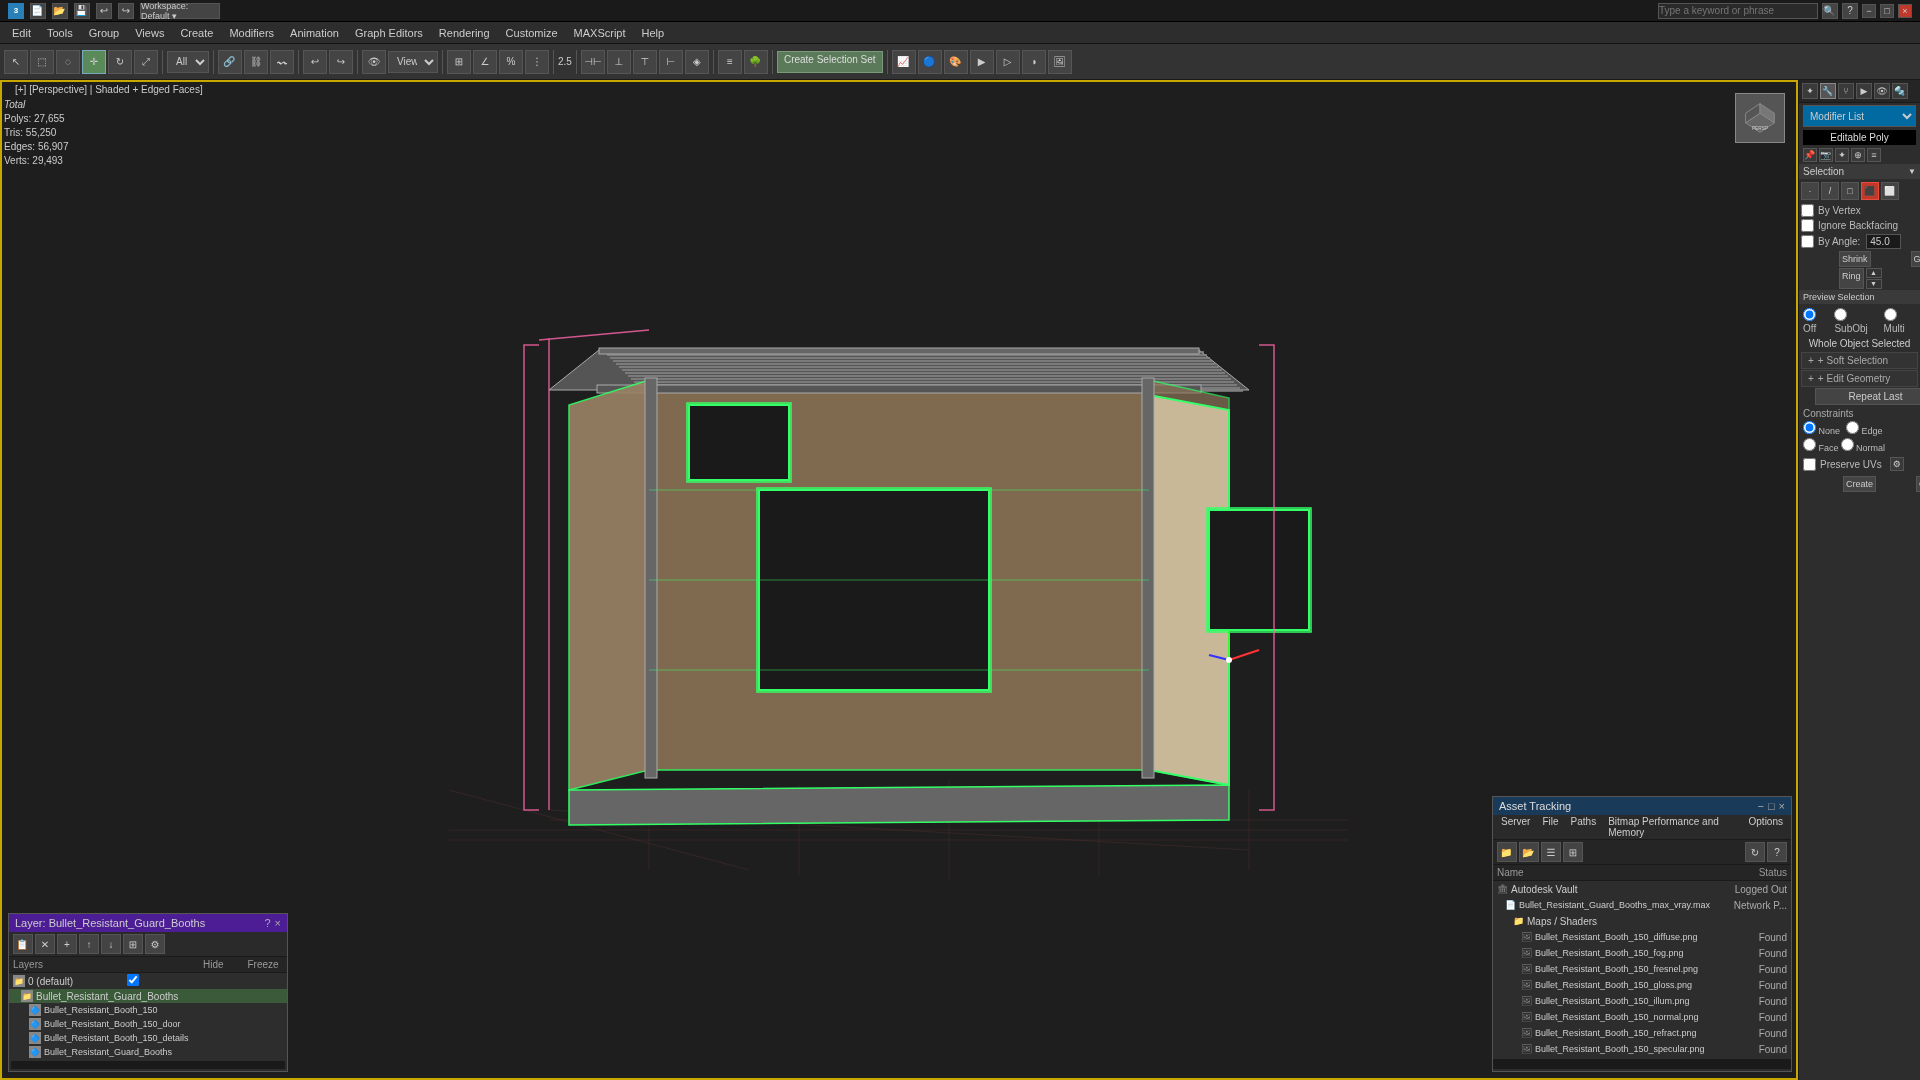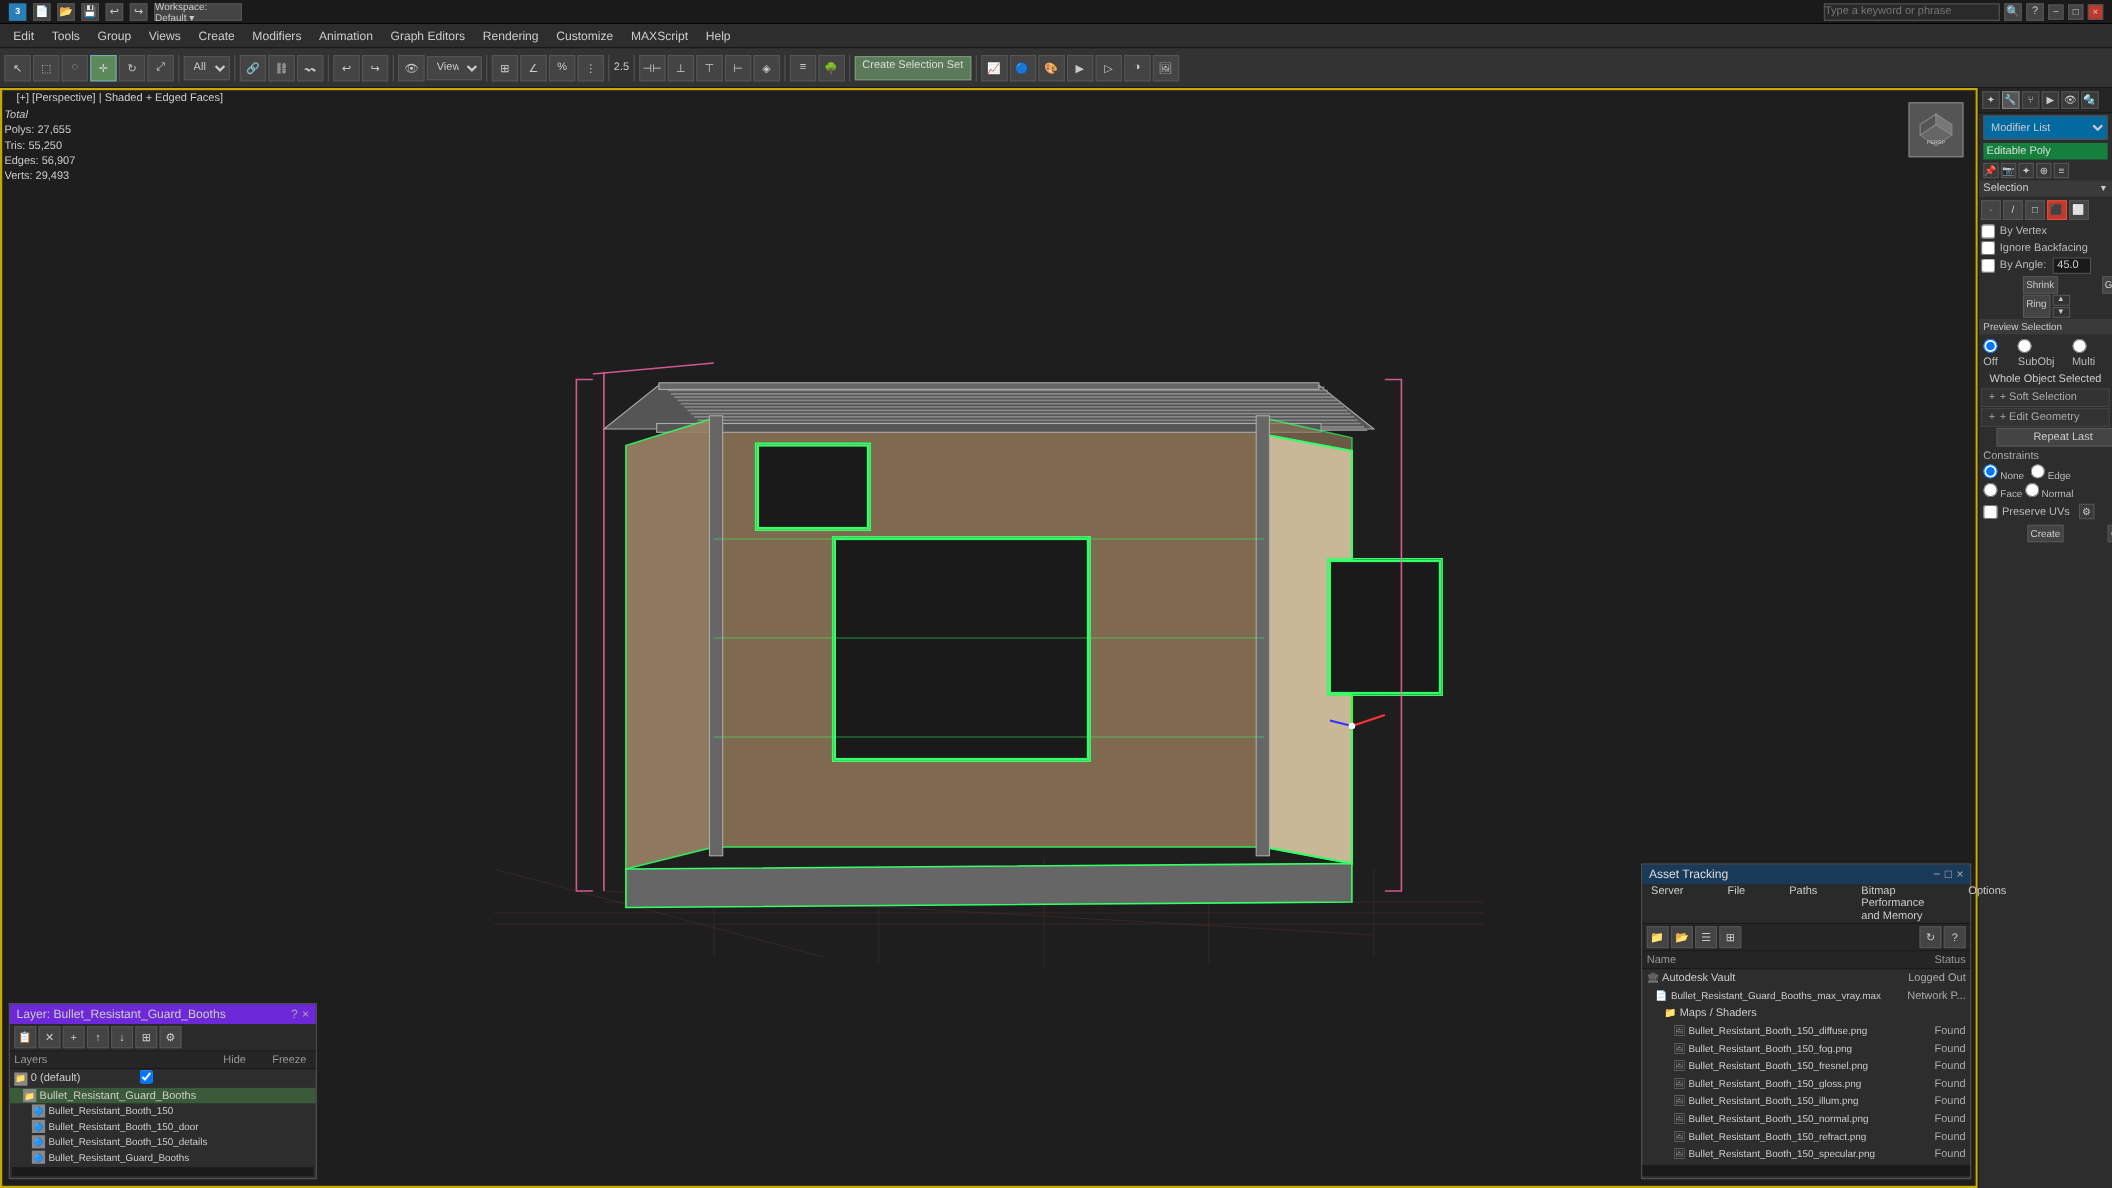--- a/index.html
+++ b/index.html
@@ -43,46 +43,46 @@
     .radio-row { display: flex; align-items: center; gap: 2px; font-size: 10px; color: #bbb; }
     .big-btn { background: #444; border: 1px solid #555; color: #ccc; font-size: 10px; padding: 2px 6px; cursor: pointer; width: 100%; margin: 1px 16px; text-align: center; }
     .sel-icons { display: flex; gap: 2px; margin: 3px 2px; }
     .sel-icon { width: 18px; height: 18px; background: #444; border: 1px solid #555; display: flex; align-items: center; justify-content: center; font-size: 9px; color: #ccc; cursor: pointer; }
     .sel-btn-row { display: flex; gap: 2px; margin: 1px 2px; }
     .half-btn { flex: 1; background: #444; border: 1px solid #555; color: #ccc; font-size: 9px; padding: 2px; cursor: pointer; text-align: center; margin-left: 38px; }
     .panel-icons-row { display: flex; gap: 2px; padding: 3px; background: #252525; border-bottom: 1px solid #1a1a1a; }
     .p-icon { width: 16px; height: 16px; background: #3a3a3a; border: 1px solid #555; display: flex; align-items: center; justify-content: center; font-size: 9px; color: #ccc; cursor: pointer; }
     .modifier-list-row { display: flex; align-items: center; padding: 2px 4px; gap: 2px; }
     .modifier-dropdown { flex: 1; background: #0369a1; border: 1px solid #555; color: #ccc; font-size: 10px; padding: 1px 2px; height: 22px; }
-    .modifier-item { background: #15803d; color: #ddd; padding: 2px 3px; font-size: 10px; margin: 1px 4px; }
+    .modifier-item { background: #000000; color: #ddd; padding: 2px 3px; font-size: 10px; margin: 1px 4px; text-align: center; }
     .constraints-section { padding: 2px 4px; font-size: 10px; }
     .constraints-label { color: #aaa; margin-bottom: 2px; }
     .radio-group { display: flex; flex-wrap: wrap; gap: 2px; }
     .whole-obj { color: #ccc; font-size: 10px; padding: 2px 4px; text-align: center; }
     .collapsible-header { background: #333; border: 1px solid #444; color: #aaa; padding: 2px 6px; font-size: 10px; margin: 1px 2px; cursor: pointer; display: flex; align-items: center; }
     .collapsible-header::before { content: '+'; margin-right: 4px; font-size: 10px; }
 
     
     #layer-panel { position: absolute; bottom: 8px; left: 8px; width: 280px; background: #2d2d2d; border: 1px solid #555; z-index: 100; }
-    #layer-panel-header { background: #6d28d9; padding: 3px 6px; display: flex; align-items: center; justify-content: space-between; font-size: 11px; color: #ccc; }
+    #layer-panel-header { background: #4c1d95; padding: 3px 6px; display: flex; align-items: center; justify-content: space-between; font-size: 11px; color: #ccc; }
     #layer-panel-toolbar { background: #2a2a2a; padding: 2px 4px; display: flex; gap: 2px; border-bottom: 1px solid #1a1a1a; }
     .layer-tool { width: 20px; height: 20px; background: #444; border: 1px solid #555; display: flex; align-items: center; justify-content: center; font-size: 10px; color: #ccc; cursor: pointer; }
     #layer-table-header { display: flex; background: #252525; border-bottom: 1px solid #1a1a1a; padding: 2px 4px; font-size: 10px; color: #999; }
     .layer-col-name { flex: 1; }
     .layer-col-hide { width: 40px; text-align: left; }
     .layer-col-freeze { width: 40px; text-align: center; }
     .layer-row { display: flex; align-items: center; padding: 1px 4px; font-size: 10px; color: #ccc; cursor: pointer; }
     .layer-row.highlight { background: #3a5a3a; }
     .layer-icon { width: 12px; height: 12px; background: #888; margin-right: 3px; font-size: 8px; display: inline-flex; align-items: center; justify-content: center; }
     #layer-scrollbar { background: #1a1a1a; height: 8px; margin: 2px; }
 
     
     #asset-panel { position: absolute; bottom: 8px; right: 128px; width: 300px; background: #2d2d2d; border: 1px solid #555; z-index: 100; }
     #asset-panel-header { background: #1a3a5a; padding: 3px 6px; display: flex; align-items: center; justify-content: space-between; font-size: 11px; color: #ddd; }
-    #asset-panel-menubar { background: #2a2a2a; display: flex; padding: 0 2px; border-bottom: 1px solid #1a1a1a; gap: 28px; }
+    #asset-panel-menubar { background: #2a2a2a; display: flex; padding: 0 2px; border-bottom: 1px solid #1a1a1a; }
     .asset-menu { padding: 1px 6px; font-size: 10px; color: #ccc; cursor: pointer; }
     #asset-panel-toolbar { background: #252525; padding: 2px 4px; display: flex; gap: 2px; border-bottom: 1px solid #1a1a1a; justify-content: space-between; }
     .asset-tool { width: 20px; height: 20px; background: #444; border: 1px solid #555; display: flex; align-items: center; justify-content: center; font-size: 10px; color: #ccc; cursor: pointer; }
     #asset-table-header { display: flex; background: #252525; border-bottom: 1px solid #1a1a1a; padding: 2px 4px; font-size: 10px; color: #999; }
     .asset-col-name { flex: 1; }
     .asset-col-status { width: 70px; text-align: right; }
     .asset-row { display: flex; align-items: center; padding: 1px 4px; font-size: 10px; color: #ccc; cursor: pointer; min-height: 16px; }
     .asset-name { flex: 1; overflow: hidden; text-overflow: ellipsis; white-space: nowrap; font-size: 10px; }
     .asset-status { width: 70px; text-align: right; font-size: 10px; color: #aaa; }
     .asset-icon { width: 12px; margin-right: 2px; font-size: 9px; color: #888; }

